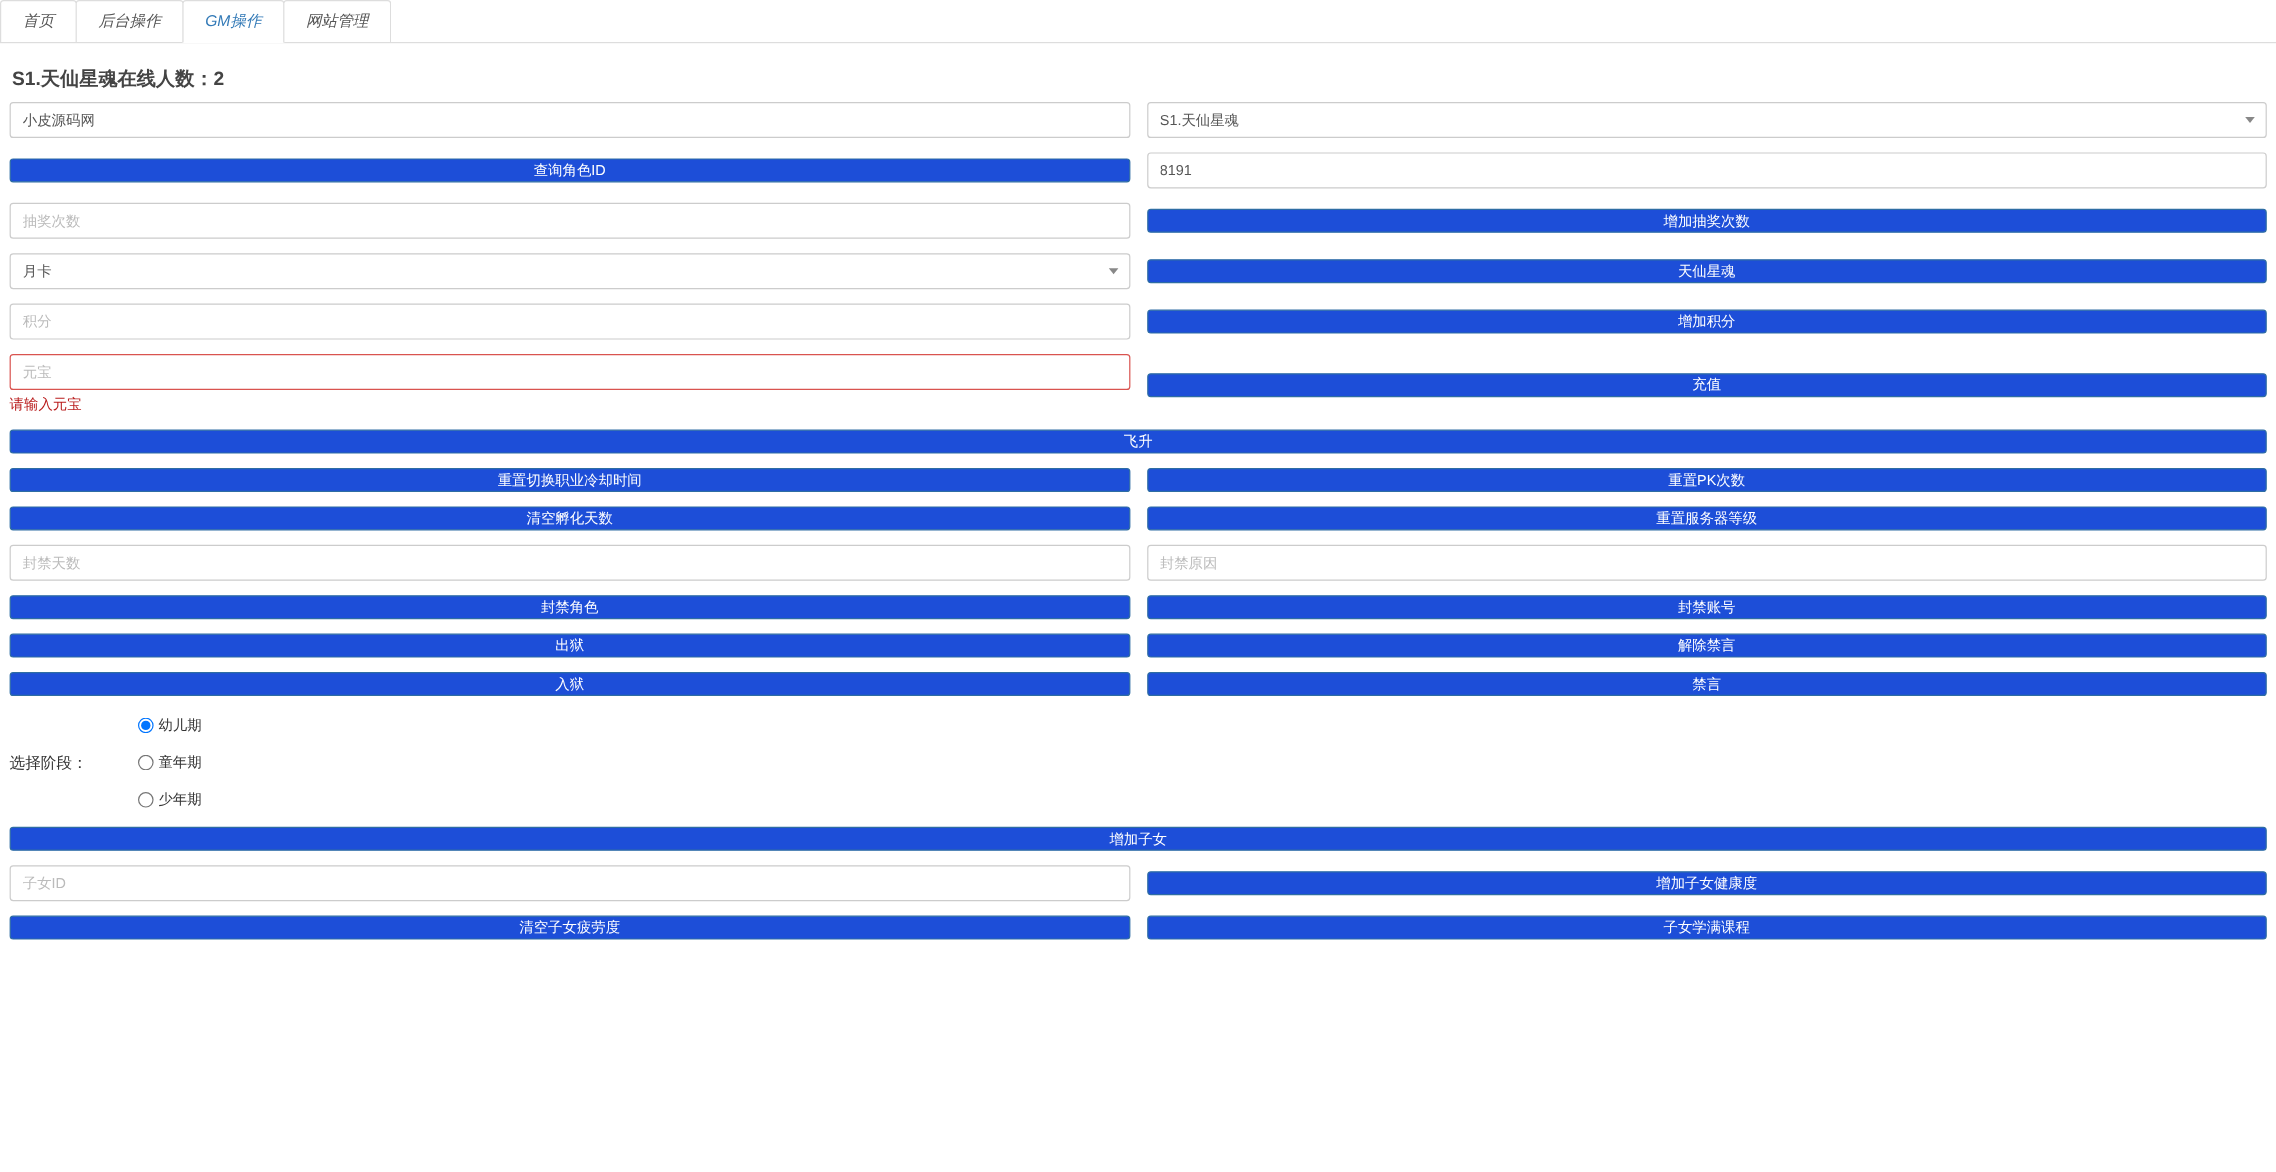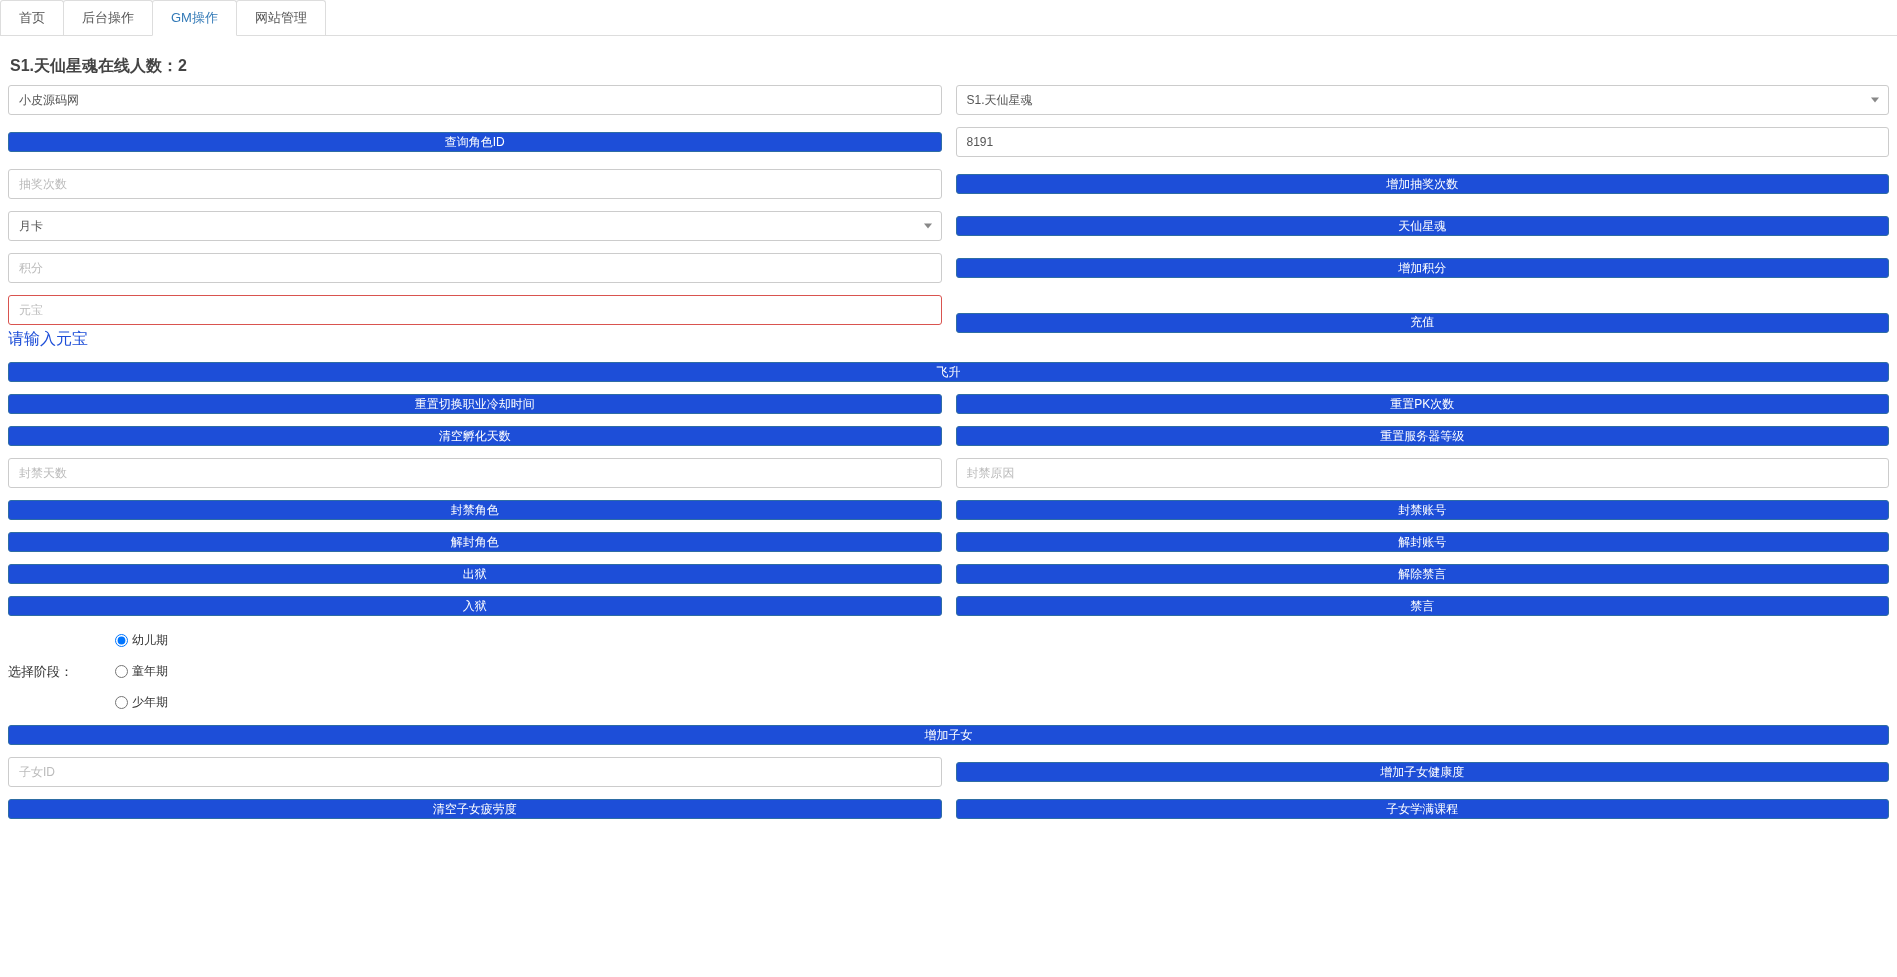--- a/index.html
+++ b/index.html
@@ -9,20 +9,21 @@
 }
 body {
   font-family: "Helvetica Neue", Helvetica, Arial, "Microsoft YaHei", sans-serif;
   font-size: 13px;
   color: #333;
   background: #fff;
 }
 .tabs {
   border-bottom: 1px solid #ddd;
   padding: 0;
+  font-style: italic;
 }
 .tabs ul {
   list-style: none;
   display: flex;
 }
 .tabs li {
   padding: 8px 18px;
   border: 1px solid #ddd;
   border-bottom: none;
   background: #fff;
@@ -70,22 +71,22 @@
   color: #555;
   background: #fff;
 }
 .input::placeholder {
   color: #bbb;
 }
 .input.error {
   border-color: #d9534f;
 }
 .error-msg {
-  color: #1d4ed8;
-  font-size: 16px;
+  color: #b91c1c;
+  font-size: 12px;
   margin-top: 4px;
 }
 .select-wrap {
   position: relative;
 }
 .select-wrap::after {
   content: "";
   position: absolute;
   right: 10px;
   top: 50%;
@@ -254,28 +255,20 @@
       <input class="input" placeholder="封禁原因" style="">
     </div>
   </div>
 
   <div class="row">
     <div class="col">
         <button class="btn">封禁角色</button>
       </div>
     <div class="col">
         <button class="btn">封禁账号</button>
-      </div>
-  </div>
-  <div class="row">
-    <div class="col">
-        <button class="btn">解封角色</button>
-      </div>
-    <div class="col">
-        <button class="btn">解封账号</button>
       </div>
   </div>
   <div class="row">
     <div class="col">
         <button class="btn">出狱</button>
       </div>
     <div class="col">
         <button class="btn">解除禁言</button>
       </div>
   </div>

